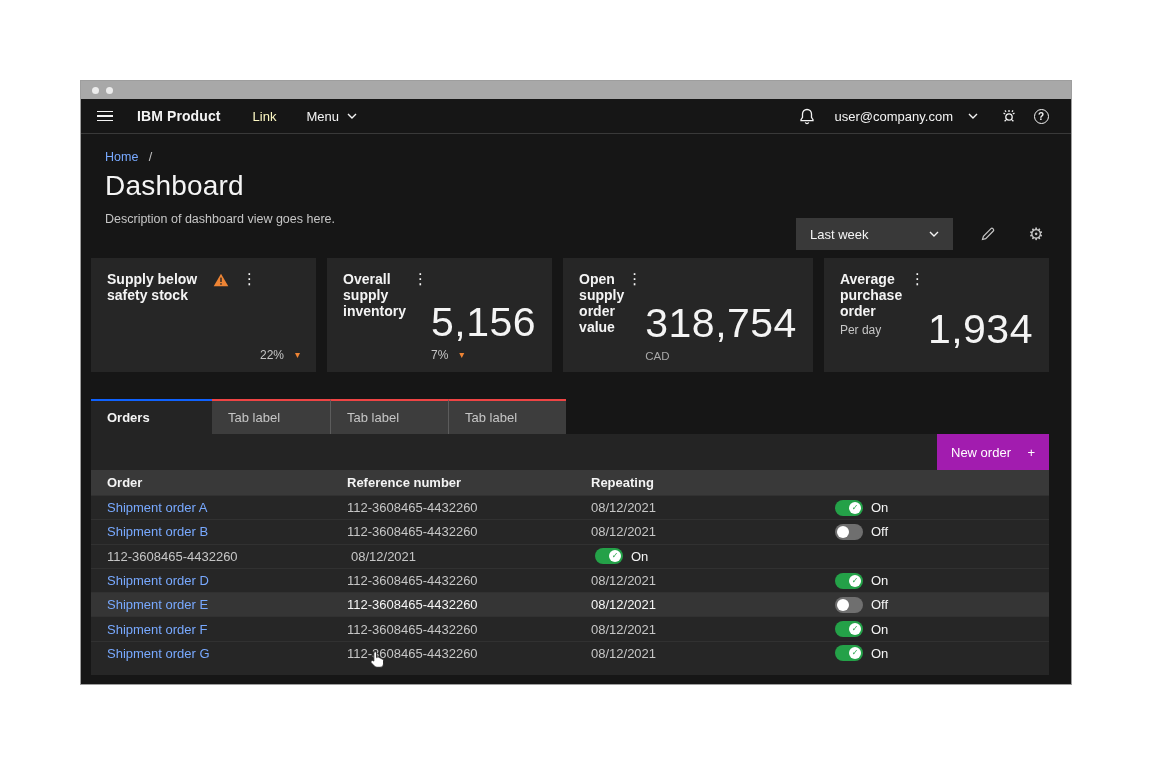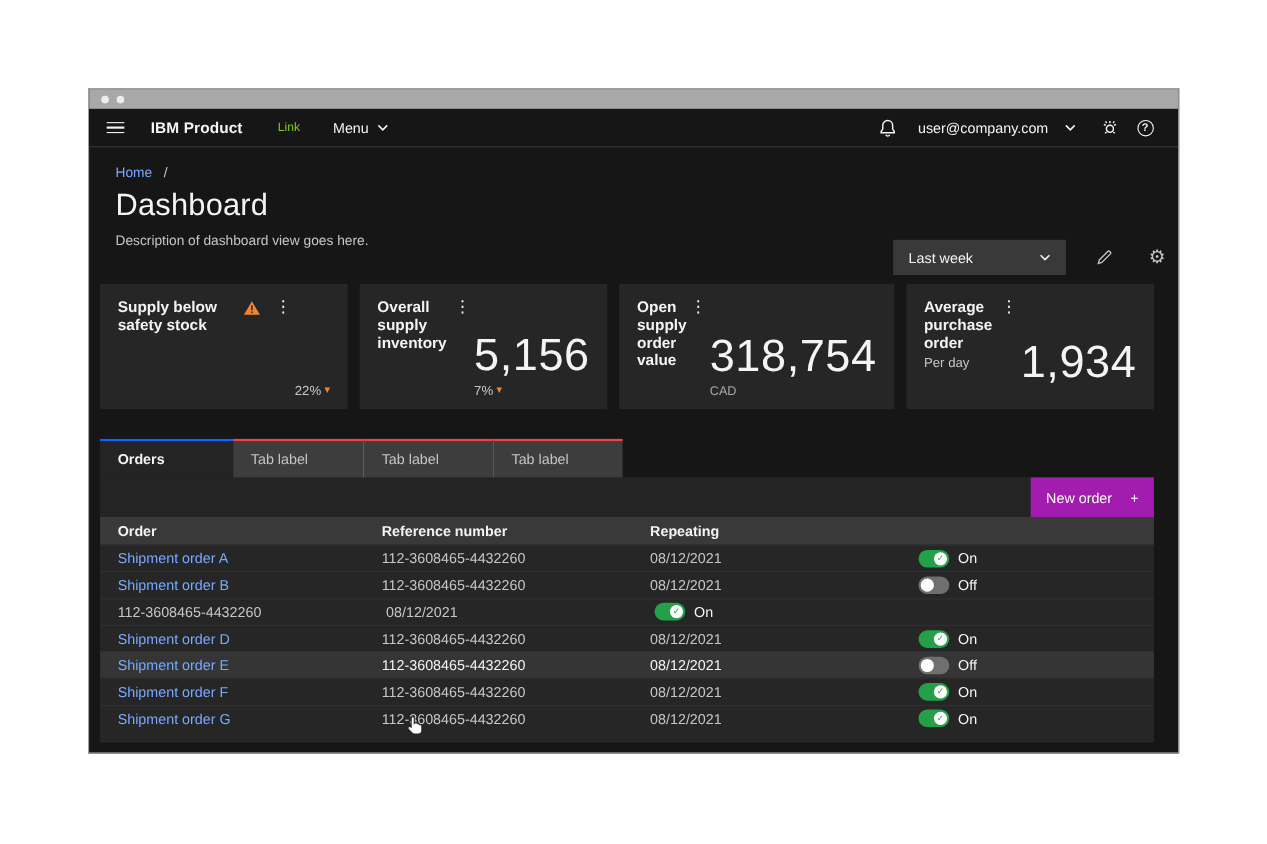--- a/index.html
+++ b/index.html
@@ -12,53 +12,53 @@
   .chrome { height:18px; background:#a8a8a8; display:flex; align-items:center; padding-left:11px; gap:7px; }
   .chrome-dot { width:7px; height:7px; border-radius:50%; background:#ececec; }
   
   .appheader {
     height:35px; background:#161616; border-bottom:1px solid #393939;
     display:flex; align-items:center; padding:0 16px; color:#f4f4f4;
   }
   .hamburger { width:16px; display:flex; flex-direction:column; gap:3px; cursor:pointer; }
   .hamburger span { display:block; height:1.6px; background:#f4f4f4; }
   .product-name { font-size:14px; font-weight:bold; margin-left:24px; letter-spacing:.1px; }
-  .nav-link { font-size:11px; color:#84cc16; margin-left:32px; cursor:pointer; }
+  .nav-link { font-size:13px; color:#fef9c3; margin-left:32px; cursor:pointer; }
   .nav-menu { font-size:13px; color:#f4f4f4; margin-left:30px; cursor:pointer; display:flex; align-items:center; gap:8px; }
   .spacer { flex:1; }
   .hicon { display:flex; align-items:center; justify-content:center; width:28px; height:28px; color:#f4f4f4; cursor:pointer; }
   .email { font-size:13px; color:#f4f4f4; margin:0 6px 0 14px; cursor:pointer; }
   .chev { display:inline-block; }
   .help-circle { width:15px; height:15px; border:1.4px solid #f4f4f4; border-radius:50%; font-size:10px; font-weight:bold;
     display:flex; align-items:center; justify-content:center; color:#f4f4f4; }
   
   .page { position:relative; padding:0 22px 0 10px; color:#f4f4f4; }
   .title-block { padding:16px 0 0 14px; }
   .breadcrumb { font-size:12.5px; }
   .breadcrumb a { color:#78a9ff; text-decoration:none; cursor:pointer; }
   .breadcrumb .sep { color:#c6c6c6; margin-left:7px; }
   .page-title { font-size:28px; font-weight:400; color:#f4f4f4; margin-top:6px; letter-spacing:.2px; }
   .page-desc { font-size:12.5px; color:#c6c6c6; margin-top:10px; }
-  .title-controls { position:absolute; right:6px; top:84px; display:flex; align-items:center; gap:22px; }
+  .title-controls { position:absolute; right:22px; top:84px; display:flex; align-items:center; gap:22px; }
   .dropdown { width:157px; height:32px; background:#393939; display:flex; align-items:center;
     justify-content:space-between; padding:0 14px; font-size:13px; color:#f4f4f4; cursor:pointer; }
   .ticon { width:26px; height:26px; display:flex; align-items:center; justify-content:center; color:#c6c6c6; cursor:pointer; }
   
   .cards { display:flex; gap:11px; margin-top:32px; }
   .card { flex:1; height:114px; background:#262626; padding:13px 16px 10px 16px; display:flex; flex-direction:row; }
   .card-head { display:flex; align-items:flex-start; }
   .card-title { font-size:14px; font-weight:bold; color:#f4f4f4; flex:1; }
   .card-sub { font-size:12px; color:#c6c6c6; margin-top:4px; }
   .card-icons { display:flex; align-items:center; gap:10px; margin-top:1px; }
   .kebab { color:#f4f4f4; font-size:15px; line-height:1; cursor:pointer; font-family:"DejaVu Sans", sans-serif; padding:0 3px; }
   .card-bottom { margin-top:auto; }
   .card-value-row { display:flex; align-items:baseline; gap:9px; }
   .card-value { font-size:41px; font-weight:300; color:#f4f4f4; letter-spacing:.5px; line-height:1; }
   .card-unit { font-size:17px; color:#f4f4f4; }
-  .card-delta { font-size:12px; color:#c6c6c6; margin-top:5px; display:flex; align-items:center; gap:3px; }
+  .card-delta { font-size:12px; color:#c6c6c6; margin-top:5px; display:flex; align-items:center; gap:11px; }
   .delta-arrow { color:#ee8434; font-size:10px; line-height:1; }
   .card-caption { font-size:11.5px; color:#a8a8a8; margin-top:6px; }
   
   .tabs { display:flex; margin-top:27px; }
   .tab { height:35px; display:flex; align-items:center; padding:0 16px; font-size:13px; cursor:pointer; }
   .tab.active { width:121px; background:#242424; color:#f4f4f4; font-weight:bold; border-top:2px solid #0f62fe; }
   .tab.inactive { width:118px; background:#3d3d3d; color:#c6c6c6; border-top:2px solid #ef4444; }
   .tab.inactive + .tab.inactive { border-left:1px solid #5c5c5c; }
   
   .table-wrap { background:#262626; padding-bottom:10px; }

